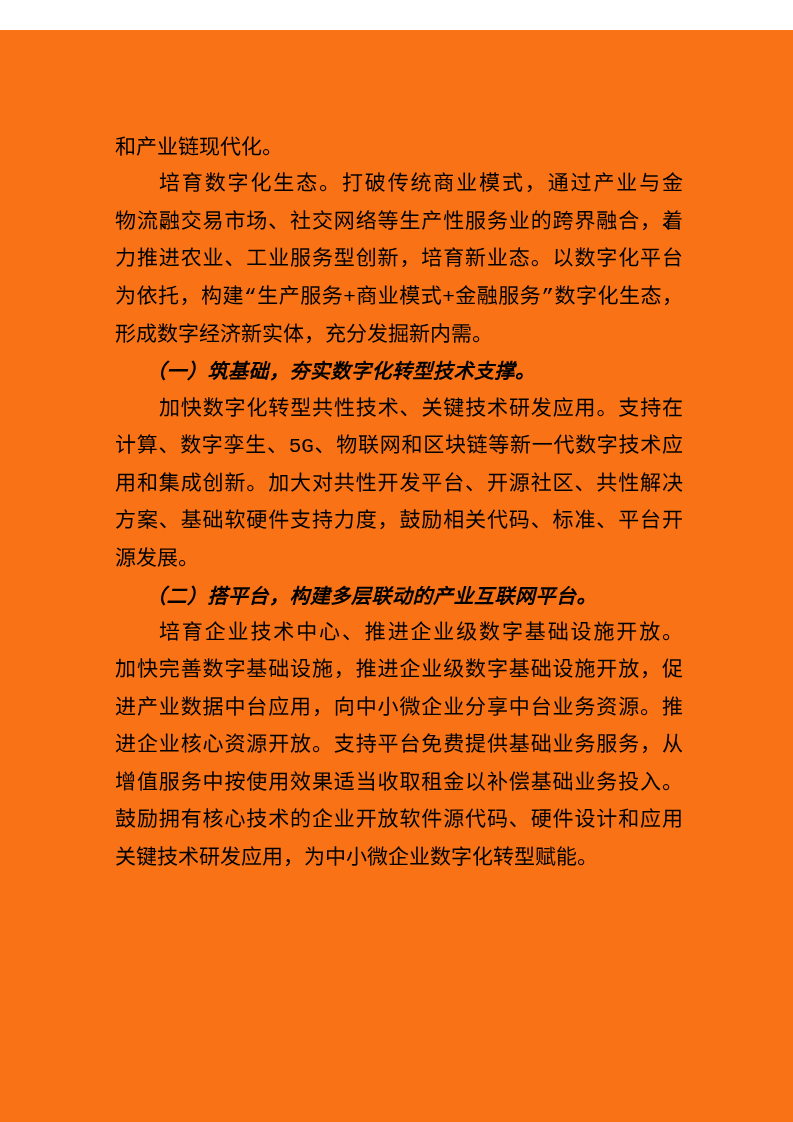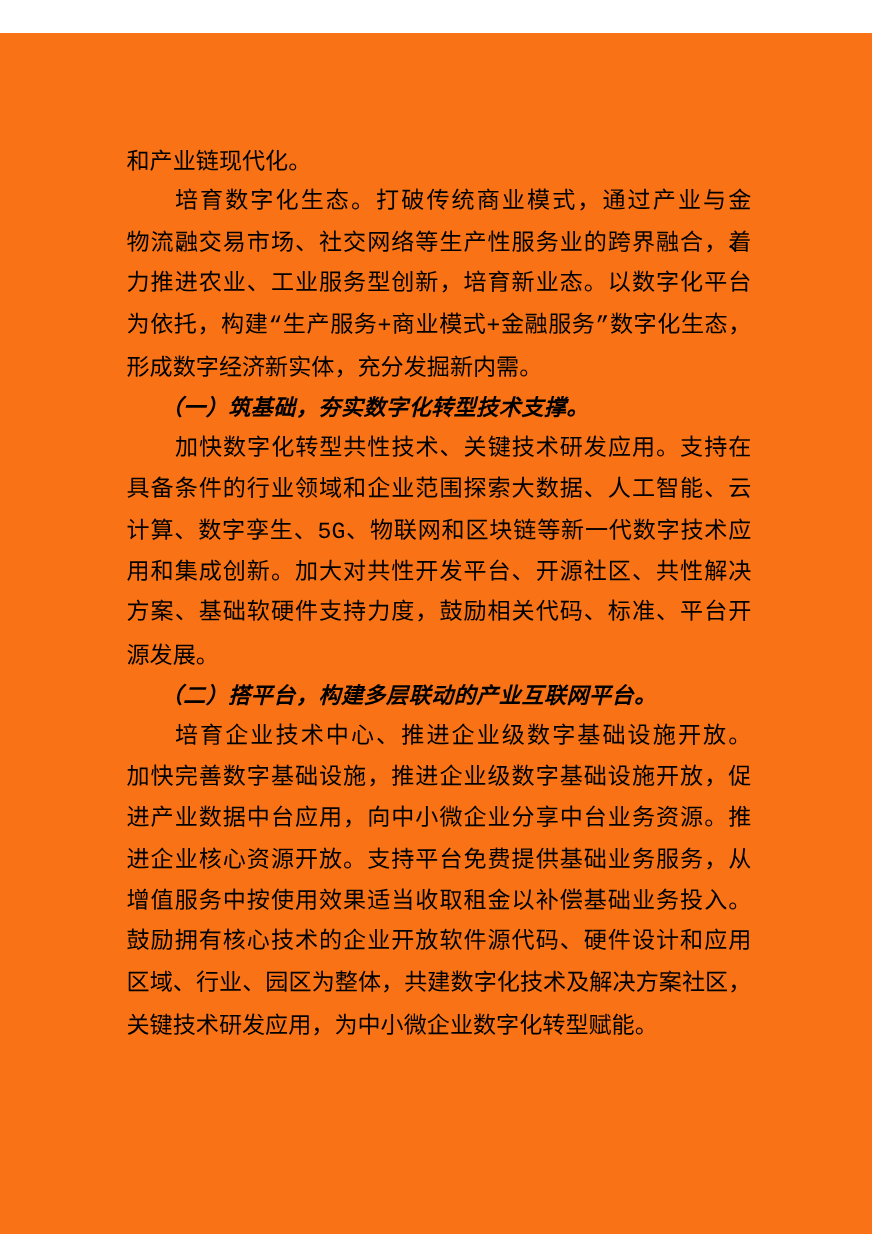--- a/index.html
+++ b/index.html
@@ -62,28 +62,26 @@
 <div class="page" style="background: #f97316; margin-top: 30px;">
   <div class="text-block" style="color: rgb(0, 0, 0);">
       <div class="line body">和产业链现代化。</div>
       <div class="line body indent stretch">培育数字化生态。打破传统商业模式，通过产业与金融、</div>
       <div class="line body stretch">物流、交易市场、社交网络等生产性服务业的跨界融合，着</div>
       <div class="line body stretch">力推进农业、工业服务型创新，培育新业态。以数字化平台</div>
       <div class="line body stretch">为依托，构建“生产服务+商业模式+金融服务”数字化生态，</div>
       <div class="line body">形成数字经济新实体，充分发掘新内需。</div>
       <div class="line subheading">（一）筑基础，夯实数字化转型技术支撑。</div>
       <div class="line body indent stretch">加快数字化转型共性技术、关键技术研发应用。支持在</div>
-      <div class="line body stretch">具备条件的行业领域和企业范围探索大数据、人工智能、云</div>
       <div class="line body stretch">计算、数字孪生、5G、物联网和区块链等新一代数字技术应</div>
       <div class="line body stretch">用和集成创新。加大对共性开发平台、开源社区、共性解决</div>
       <div class="line body stretch">方案、基础软硬件支持力度，鼓励相关代码、标准、平台开</div>
       <div class="line body">源发展。</div>
       <div class="line subheading">（二）搭平台，构建多层联动的产业互联网平台。</div>
       <div class="line body indent stretch">培育企业技术中心、推进企业级数字基础设施开放。</div>
       <div class="line body stretch">加快完善数字基础设施，推进企业级数字基础设施开放，促</div>
       <div class="line body stretch">进产业数据中台应用，向中小微企业分享中台业务资源。推</div>
       <div class="line body stretch">进企业核心资源开放。支持平台免费提供基础业务服务，从</div>
       <div class="line body stretch">增值服务中按使用效果适当收取租金以补偿基础业务投入。</div>
       <div class="line body stretch">鼓励拥有核心技术的企业开放软件源代码、硬件设计和应用</div>
-      <div class="line body stretch">区域、行业、园区为整体，共建数字化技术及解决方案社区，</div>
       <div class="line body">关键技术研发应用，为中小微企业数字化转型赋能。</div>
     </div>
 </div>
 
 </body></html>

